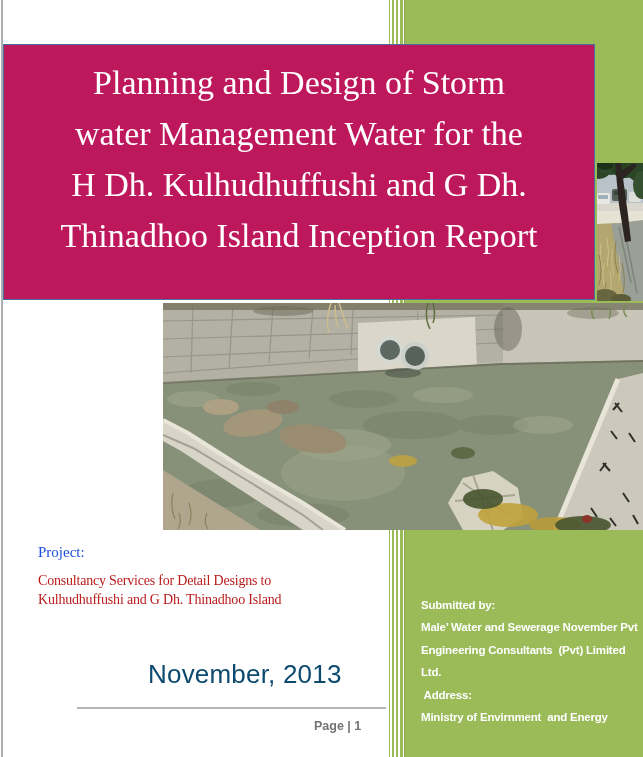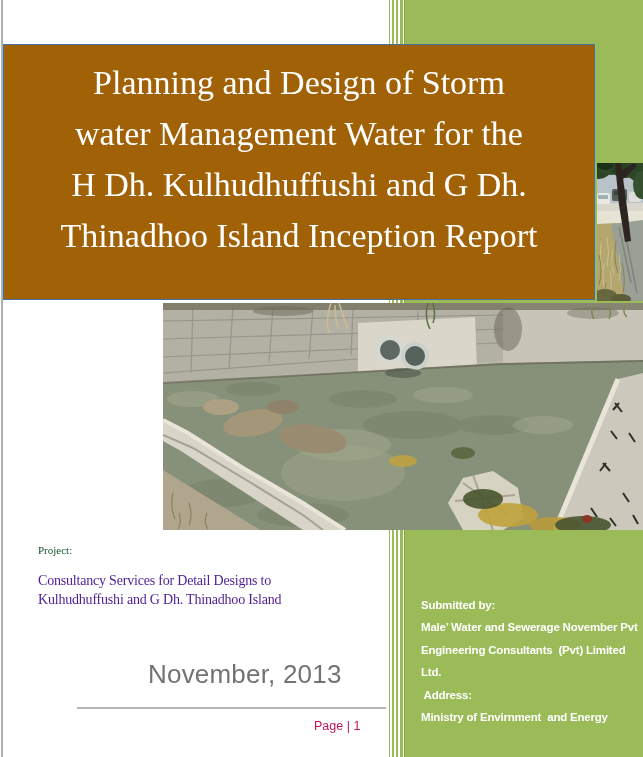--- a/index.html
+++ b/index.html
@@ -12,54 +12,54 @@
   .stripe-1{left:389px;width:1px;}
   .stripe-2{left:392px;width:2px;}
   .stripe-3{left:396px;width:2px;}
   .stripe-4{left:400px;width:3px;}
   .sidebar{
     position:absolute;left:404px;top:0;width:239px;height:757px;
     background:#9BBB59;border-left:1px solid #8AA54E;box-sizing:border-box;z-index:1;
   }
   .title-box{
     position:absolute;left:3px;top:44px;width:592px;height:256px;
-    background:#a16207;z-index:3;box-sizing:border-box;
+    background:#be185d;z-index:3;box-sizing:border-box;
     border:1px solid #476FA3;
   }
   .title-inner{
     padding-top:12px;text-align:center;color:#ffffff;
     font-family:"Liberation Serif",serif;font-size:34px;line-height:51px;
     font-weight:400;
   }
   .street-photo{position:absolute;left:597px;top:163px;width:46px;height:138px;z-index:2;}
   .pond-photo{position:absolute;left:163px;top:303px;width:480px;height:227px;z-index:4;}
   .street-photo svg,.pond-photo svg{display:block;width:100%;height:100%;}
   .project-label{
     position:absolute;left:38px;top:544px;z-index:5;
-    font-family:"Liberation Serif",serif;font-size:11px;color:#14532d;
+    font-family:"Liberation Serif",serif;font-size:15px;color:#1d4ed8;
   }
   .project-para{
     position:absolute;left:38px;top:571px;z-index:5;width:250px;
     font-family:"Liberation Serif",serif;font-size:14px;line-height:19px;
-    color:#4c1d95;letter-spacing:-0.2px;
+    color:#b91c1c;letter-spacing:-0.2px;
   }
   .project-para div{white-space:nowrap;}
   .report-date{
     position:absolute;left:148px;top:659px;z-index:5;
-    font-size:26px;color:#737373;letter-spacing:0.2px;
+    font-size:26px;color:#0c4a6e;letter-spacing:0.2px;
   }
   .sidebar-text{
     position:absolute;left:421px;top:594px;z-index:5;color:#ffffff;
     font-size:11.5px;font-weight:bold;line-height:22.4px;letter-spacing:-0.2px;
   }
   .sidebar-text div{white-space:pre;}
   .footer-rule{position:absolute;left:77px;top:707px;width:309px;height:2px;background:#b5b5b5;z-index:5;}
   .page-number{
     position:absolute;left:314px;top:719px;z-index:5;
-    font-size:12.5px;font-weight:400;color:#be185d;
+    font-size:12.5px;font-weight:700;color:#737373;
   }
 </style>
 </head>
 <body>
 
 <div class="page">
 
   <div class="left-rule"></div>
 
   <div class="stripe stripe-1"></div>

